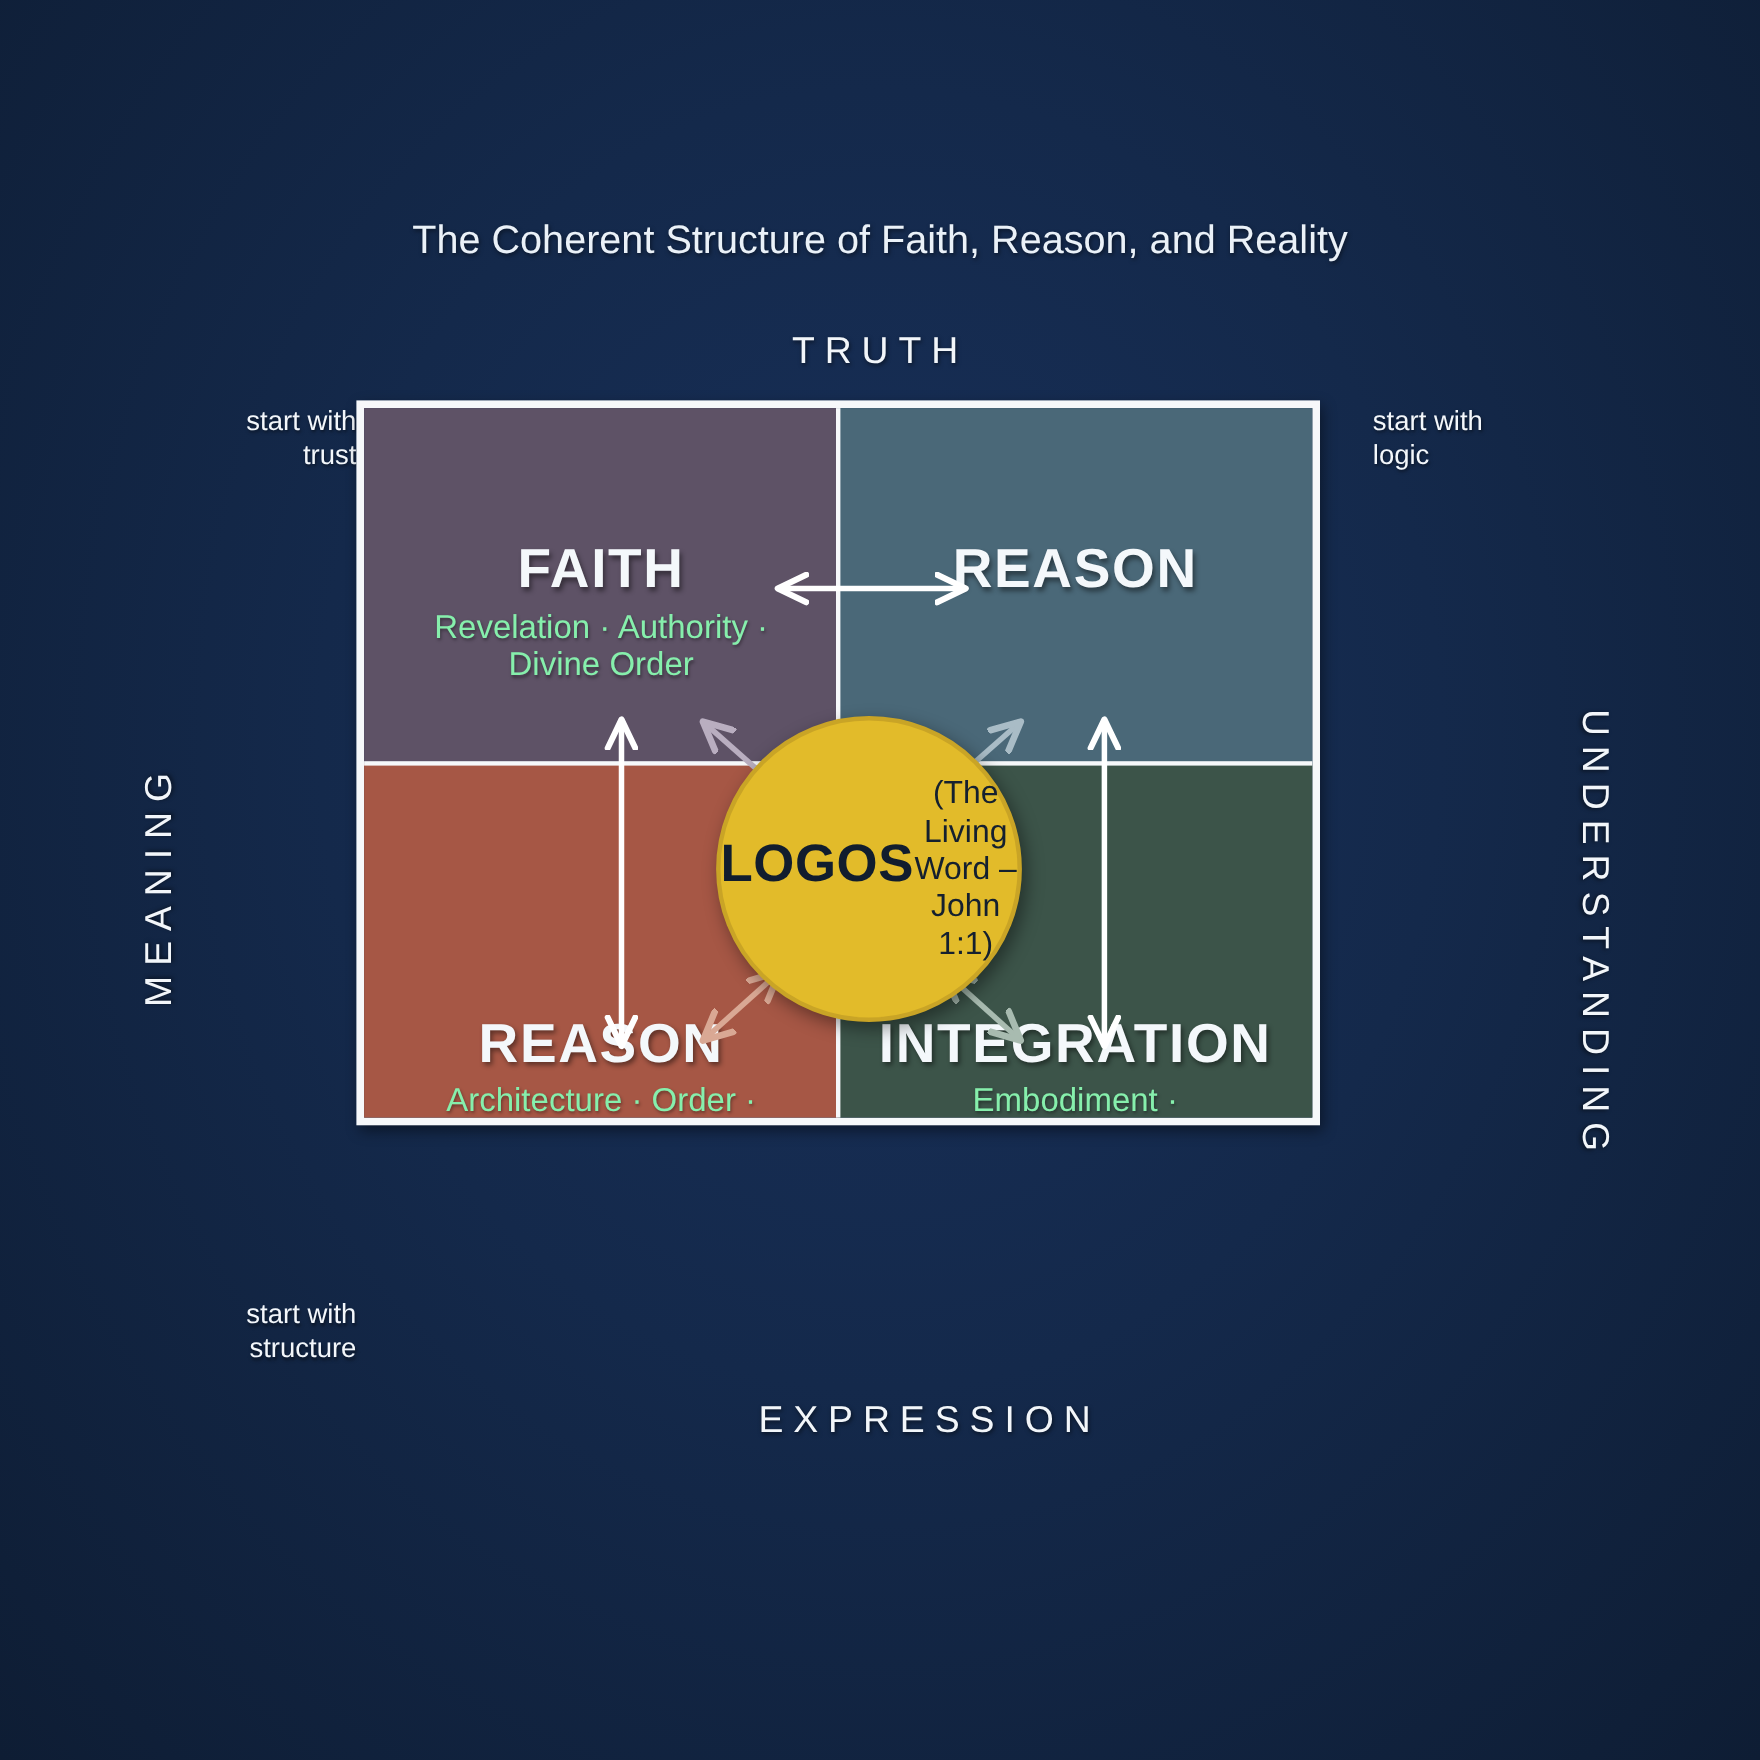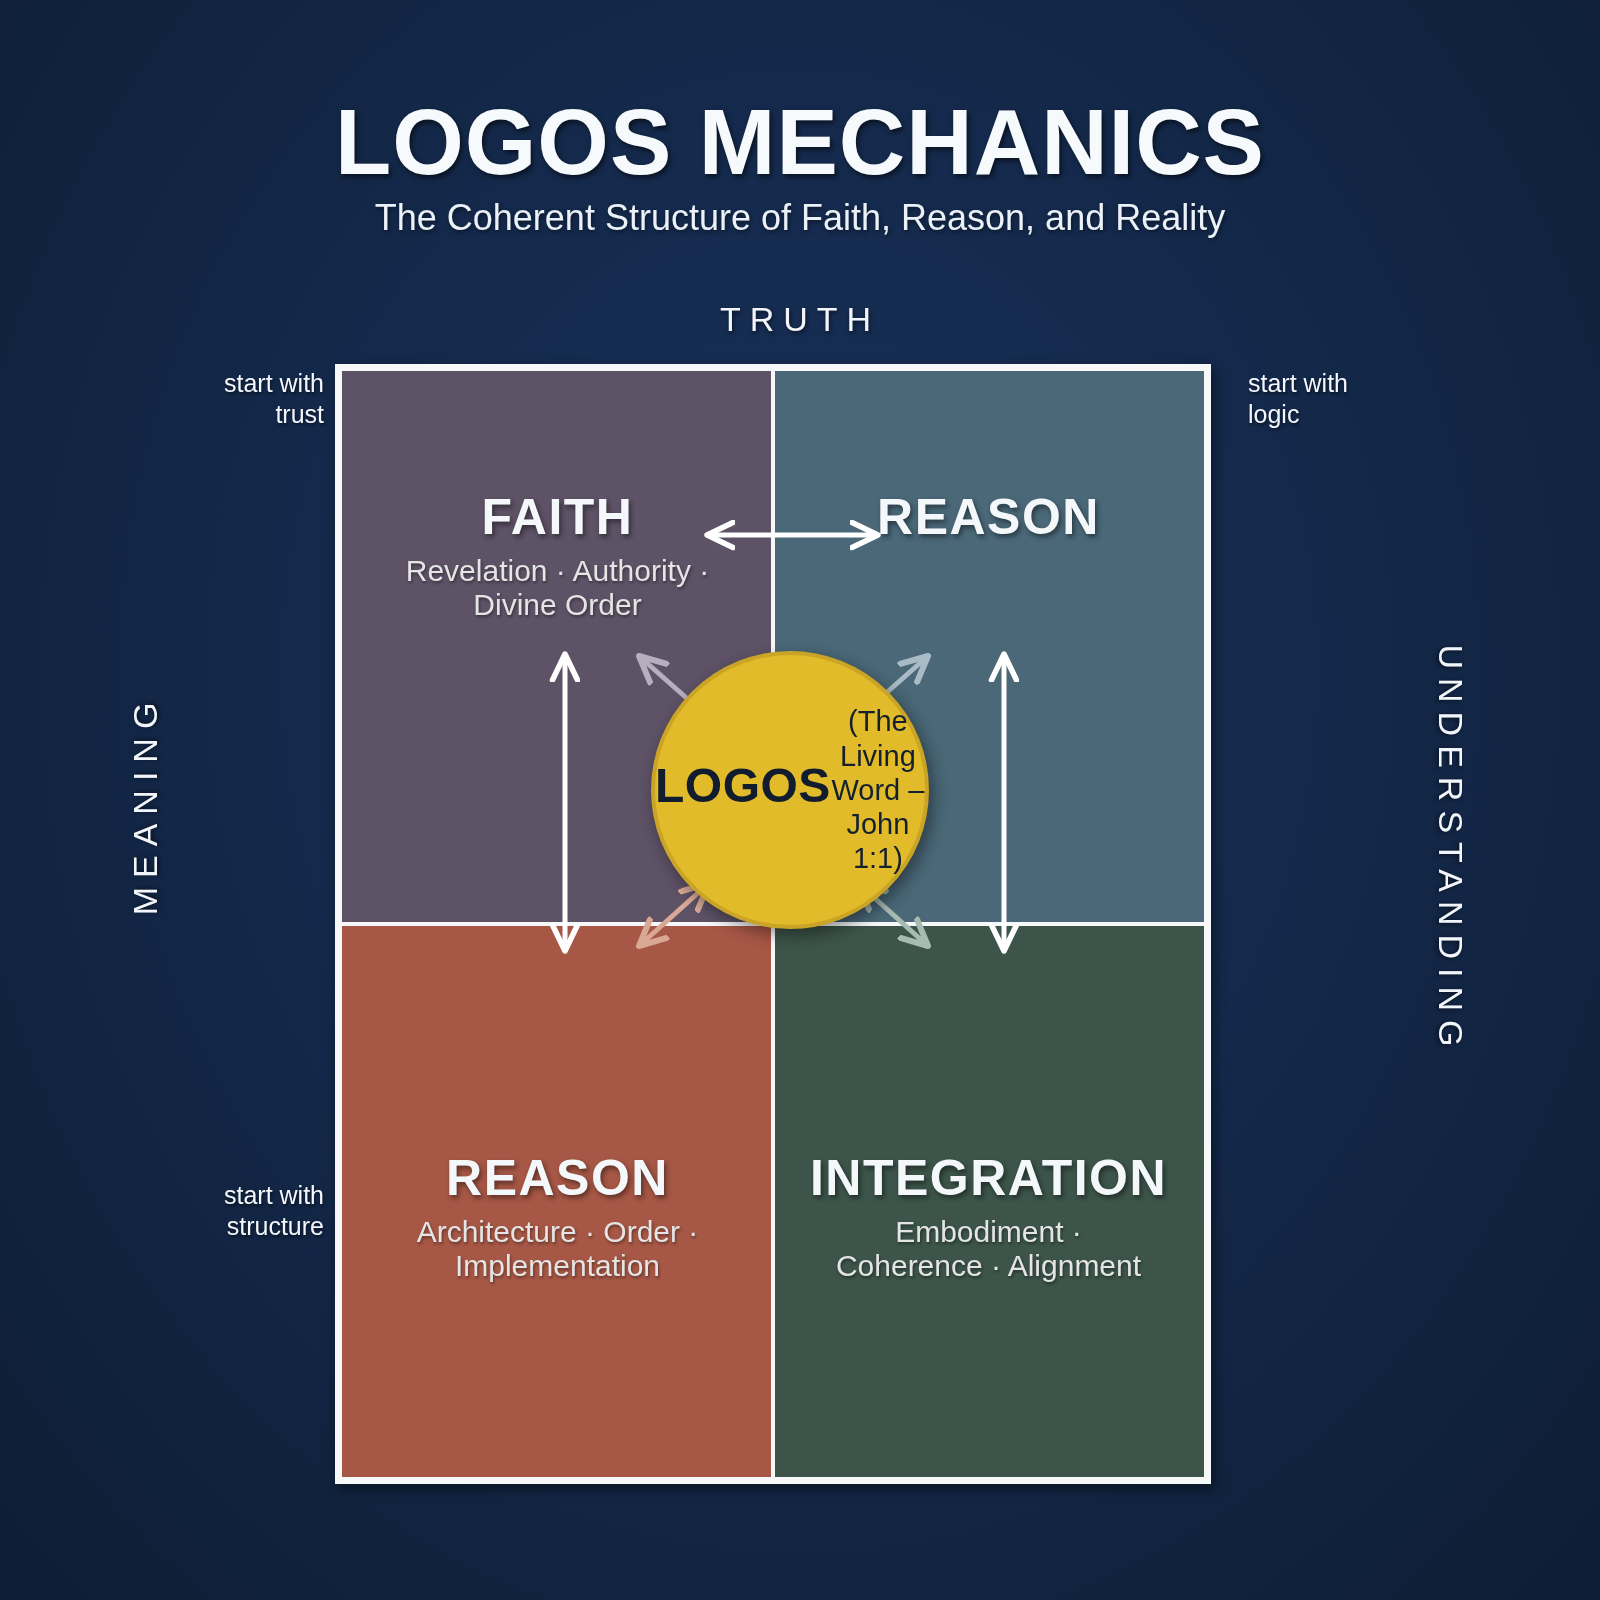--- a/index.html
+++ b/index.html
@@ -98,24 +98,24 @@
     text-shadow: 1px 2px 3px rgba(0,0,0,0.5);
     width: 200px;
   }
   #hint-tl { top: 368px; left: 124px; text-align: right; }
   #hint-tr { top: 368px; left: 1248px; text-align: left; }
   #hint-bl { top: 1180px; left: 124px; text-align: right; }
 
   
   #matrix {
     position: absolute;
-    left: 335px;
+    left: 324px;
     top: 364px;
     width: 876px;
-    height: 1120px;
+    height: 659px;
     border: 7px solid #f6f8fa;
     box-sizing: border-box;
     box-shadow: 3px 5px 12px rgba(0,0,0,0.45);
     display: grid;
     grid-template-columns: 1fr 1fr;
     grid-template-rows: 1fr 1fr;
   }
   .quadrant {
     position: relative;
     box-sizing: border-box;
@@ -164,21 +164,21 @@
     font-weight: 700;
     letter-spacing: 1.5px;
     color: #f4f8fb;
     text-shadow: 2px 3px 5px rgba(0,0,0,0.45);
     line-height: 1.05;
     margin-bottom: 10px;
   }
   .q-sub {
     font-size: 30px;
     font-weight: 400;
-    color: #e5e5e5;
+    color: #86efac;
     text-shadow: 1px 2px 3px rgba(0,0,0,0.4);
     line-height: 1.16;
     max-width: 330px;
     margin: 0 auto;
   }
 
   
   #arrows {
     position: absolute;
     left: 345px;
@@ -221,21 +221,20 @@
     line-height: 1.18;
     max-width: 238px;
     text-align: center;
   }
 </style>
 </head>
 <body>
 
 <div id="stage">
 
-  <div id="title">LOGOS MECHANICS</div>
   <div id="subtitle">The Coherent Structure of Faith, Reason, and Reality</div>
 
   <div class="axis-label" id="axis-top">TRUTH</div>
   <div class="axis-label" id="axis-bottom">EXPRESSION</div>
   <div class="axis-label" id="axis-left">MEANING</div>
   <div class="axis-label" id="axis-right">UNDERSTANDING</div>
 
   <div class="corner-hint" id="hint-tl"><span>start with</span><br><span>trust</span></div>
   <div class="corner-hint" id="hint-tr"><span>start with</span><br><span>logic</span></div>
   <div class="corner-hint" id="hint-bl"><span>start with</span><br><span>structure</span></div>

